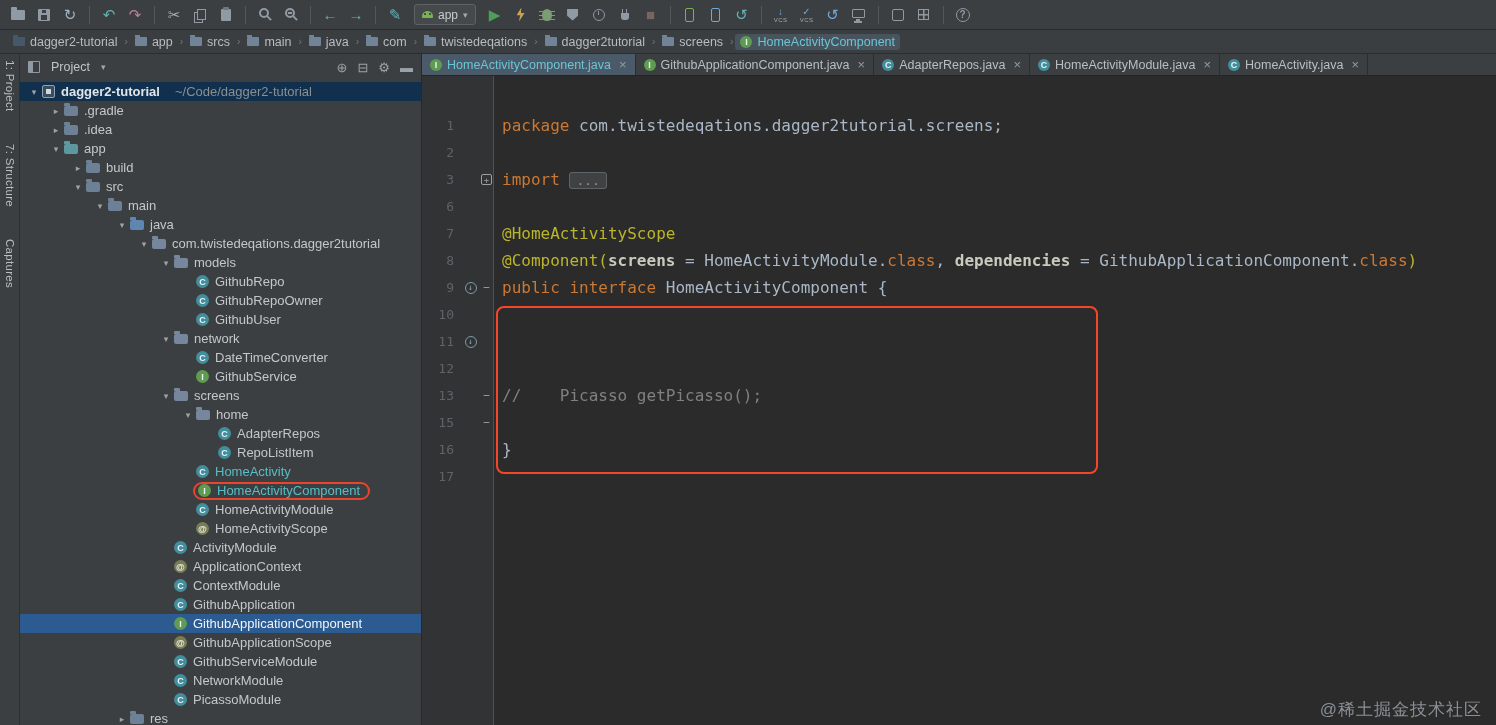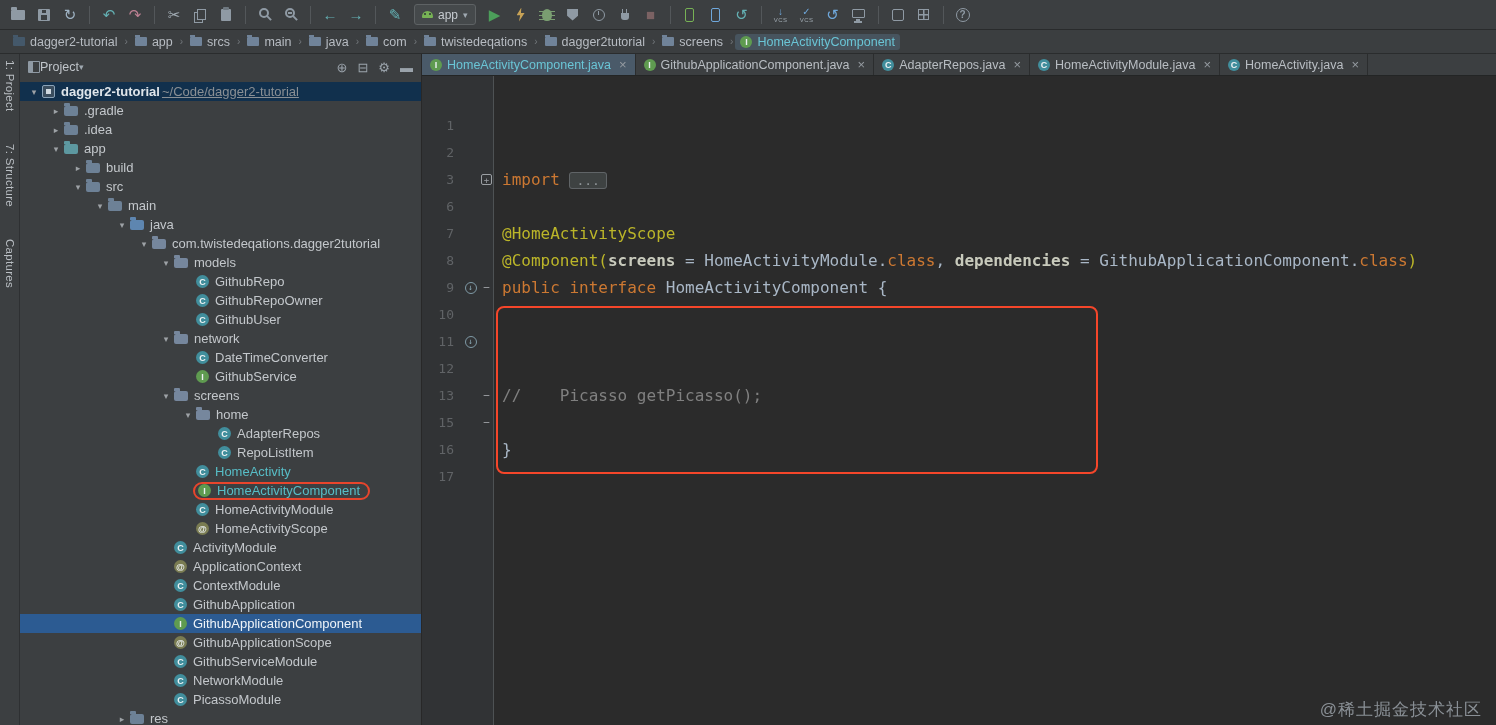--- a/index.html
+++ b/index.html
@@ -66,21 +66,21 @@
   .nb-fold.proj { background:#44586a; }
 
   
   .main { display:flex; height:671px; }
   .stripe { width:20px; background:#3c3f41; border-right:1px solid #2e3032; display:flex; flex-direction:column;
             align-items:center; padding-top:6px; flex:none; }
   .stripe-label { writing-mode:vertical-rl; font-size:11.5px; color:#b9bec3; letter-spacing:.3px; cursor:pointer; }
   .stripe-label + .stripe-label { margin-top:32px; }
 
   .project-panel { width:402px; background:#3c3f41; border-right:1px solid #282828; display:flex; flex-direction:column; overflow:hidden; flex:none; }
-  .pp-header { height:26px; display:flex; align-items:center; padding:0 8px; gap:0; font-size:12.5px; color:#c0c5ca; flex:none; }
+  .pp-header { height:26px; display:flex; align-items:center; padding:0 8px; gap:11px; font-size:12.5px; color:#c0c5ca; flex:none; }
   .pp-view-ic { width:12px; height:12px; border:1.5px solid #8f9aa4; border-left-width:5px; border-radius:1px; }
   .pp-title { cursor:pointer; }
   .pp-caret { font-size:9px; color:#9fa9b1; }
   .pp-sp { flex:1; }
   .pp-icons { display:flex; gap:10px; }
   .pp-ic { color:#9aa3ab; font-size:13px; cursor:pointer; }
 
   .tree { flex:1; overflow:hidden; padding-top:2px; font-size:13px; }
   .trow { height:19px; display:flex; align-items:center; white-space:nowrap; color:#c3c7cb; cursor:pointer; }
   .trow.sel { background:#2c5b92; color:#eef3f8; }
@@ -95,21 +95,21 @@
   .cir-a { background:#7a7c52; }
   .fico { width:14px; height:10px; border-radius:2px; position:relative; flex:none; margin-right:6px; background:#6d8196; }
   .fico::before { content:''; position:absolute; top:-3px; left:0; width:6px; height:3px; background:inherit; border-radius:1px 1px 0 0; }
   .fico.pkg { background:#76879d; }
   .fico.java { background:#5e86b0; }
   .fico.module { background:#5d98a0; }
   .pico { width:13px; height:13px; background:#3a4d5e; border:1px solid #8ba3b8; border-radius:2px; flex:none; margin-right:6px; position:relative; }
   .pico::after { content:''; position:absolute; left:3px; top:3px; width:5px; height:5px; background:#cfd8df; }
   .tlabel { line-height:19px; }
   .t-accent { color:#57bdc6; }
-  .extra { color:#8a8f94; margin-left:2px;text-decoration:underline; }
+  .extra { color:#8a8f94; margin-left:15px; }
   .outline { display:inline-flex; align-items:center; border:2px solid #e8452c; border-radius:9px;
              padding:0 8px 0 3px; margin-left:-3px; height:18px; }
 
   
   .editor { flex:1; display:flex; flex-direction:column; position:relative; background:#2b2b2b; min-width:0; }
   .tabbar { height:22px; background:#3c3f41; border-bottom:1px solid #232525; display:flex; align-items:stretch;
             font-size:12.5px; overflow:hidden; flex:none; }
   .tab { display:flex; align-items:center; gap:5px; padding:0 8px; border-right:1px solid #2b2d2e; color:#b9bec3; cursor:pointer; }
   .tab .cir { width:12px; height:12px; margin-right:0; }
   .tab.active { background:#4a5a69; color:#6ac5d6; }
@@ -505,20 +505,21 @@
             <span class="close">×</span>
           </span>
         </div>
       <div class="code-wrap">
         <div class="gutter-bg"></div>
         <div class="code-lines">
             <div class="cl">
               <span class="ln">1</span>
               <span class="gic"></span>
               <span class="fic"></span>
+              <span class="ct"><span class="tok kw">package</span><span class="tok pl"> com.twistedeqations.dagger2tutorial.screens;</span></span>
             </div>
             <div class="cl">
               <span class="ln">2</span>
               <span class="gic"></span>
               <span class="fic"></span>
               <span class="ct"></span>
             </div>
             <div class="cl">
               <span class="ln">3</span>
               <span class="gic"></span>

